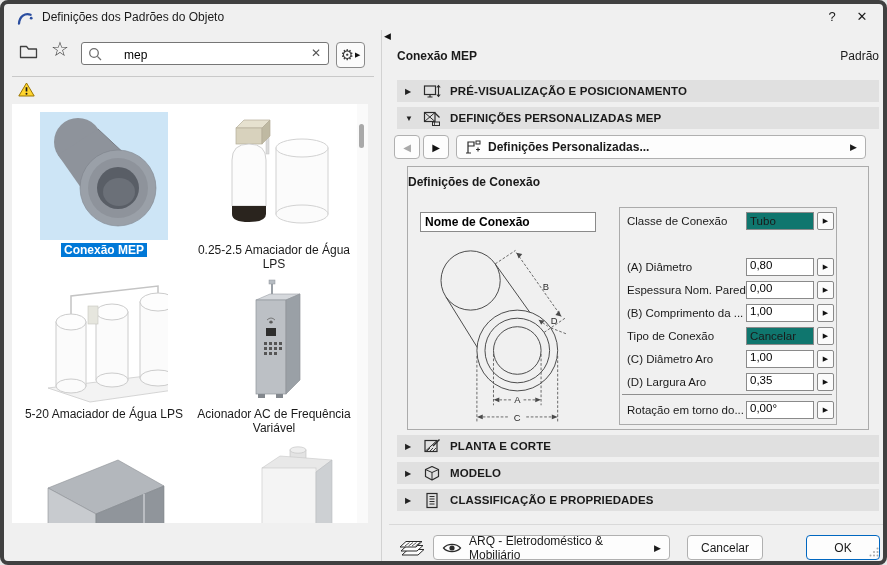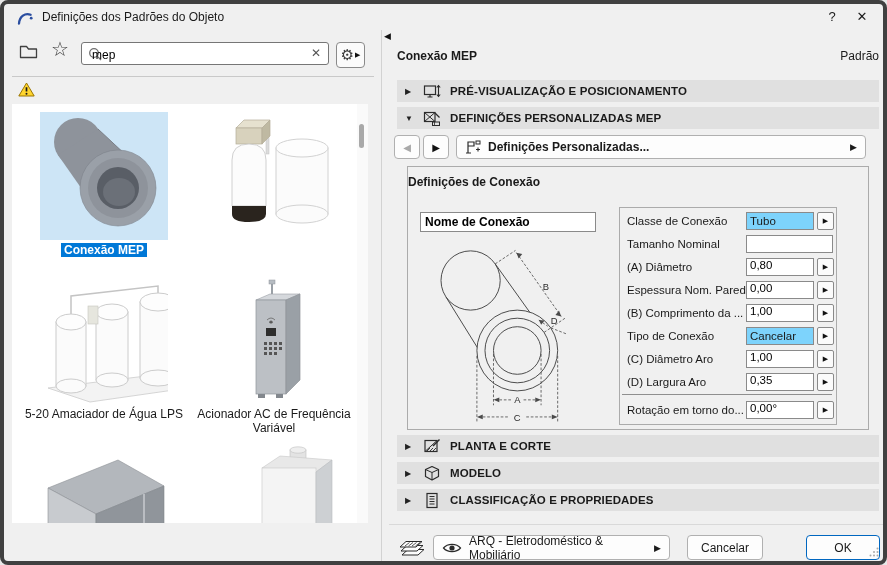--- a/index.html
+++ b/index.html
@@ -7,21 +7,21 @@
           border-radius:8px;overflow:hidden;box-sizing:border-box;font-size:12px;color:#1a1a1a;}
   .abs{position:absolute;}
   
   .titlebar{position:absolute;left:0;top:0;width:100%;height:26px;}
   .win-title{position:absolute;left:38px;top:6px;font-size:12px;}
   .tb-btn{position:absolute;top:3px;width:26px;height:20px;text-align:center;font-size:13px;line-height:20px;cursor:default;}
   
   .icon-btn{display:flex;align-items:center;justify-content:center;}
   .searchbox{position:absolute;left:77px;top:38px;width:248px;height:23px;background:#fff;
              border:1px solid #767676;border-radius:3px;box-sizing:border-box;}
-  .searchbox input{position:absolute;left:8px;top:1px;width:190px;height:19px;border:none;outline:none;
+  .searchbox input{position:absolute;left:40px;top:1px;width:190px;height:19px;border:none;outline:none;
              font:12px "Liberation Sans",sans-serif;background:transparent;}
   .gearbtn{position:absolute;left:332px;top:38px;width:27px;height:24px;border:1px solid #8a8a8a;
            border-radius:4px;background:#fbfbfb;display:flex;align-items:center;justify-content:center;gap:1px;}
   .divider-h{position:absolute;left:8px;top:72px;width:362px;height:1px;background:#c9c9c9;}
   .warnrow{position:absolute;left:14px;top:78px;display:flex;align-items:center;gap:7px;}
   
   .liblist{position:absolute;left:8px;top:100px;width:345px;height:419px;background:#fff;overflow:hidden;}
   .scrolltrack{position:absolute;left:353px;top:100px;width:11px;height:419px;background:#fafafa;}
   .scrollthumb{position:absolute;left:2px;top:20px;width:5px;height:24px;background:#a9a9a9;border-radius:3px;}
   .item{position:absolute;width:160px;text-align:center;}
@@ -47,21 +47,21 @@
   .panelbox{position:absolute;left:403px;top:162px;width:462px;height:264px;border:1px solid #ababab;box-sizing:border-box;}
   .ptitle{position:absolute;left:0;top:8px;width:100%;text-align:left;font-weight:bold;font-size:12px;}
   .nameinput{position:absolute;left:12px;top:45px;width:176px;height:20px;border:1px solid #8a8a8a;background:#fff;
           font:12px "Liberation Sans",sans-serif;font-weight:bold;padding:0 4px;box-sizing:border-box;}
   .groupbox{position:absolute;left:211px;top:40px;width:218px;height:218px;border:1px solid #ababab;box-sizing:border-box;}
   .frow{position:absolute;left:7px;height:18px;display:flex;align-items:center;}
   .flabel{width:119px;font-size:11.5px;white-space:nowrap;overflow:hidden;}
   .ffield{width:68px;height:18px;box-sizing:border-box;border:1px solid #8a8a8a;background:#fff;
           font:11.5px "Liberation Sans",sans-serif;padding:0 3px;display:flex;align-items:center;}
   input.ffield{display:inline-block;padding:0 0 4px 3px;}
-  .fselect{background:#7dd3fc;}
+  .fselect{background:#0f766e;}
   .fwide{width:87px;}
   .fspin{width:17px;height:18px;margin-left:3px;border:1px solid #8a8a8a;border-radius:2px;background:#fbfbfb;
          font-size:7px;display:flex;align-items:center;justify-content:center;box-sizing:border-box;color:#111;}
   .gsep{position:absolute;left:2px;top:186px;width:210px;height:1px;background:#8f8f8f;}
   
   .footline{position:absolute;left:385px;top:520px;width:502px;height:1px;background:#d9d9d9;}
   .layerdrop{position:absolute;left:429px;top:531px;width:237px;height:25px;border:1px solid #b0b0b0;border-radius:4px;
          background:#fdfdfd;display:flex;align-items:center;box-sizing:border-box;padding:0 8px;gap:7px;}
   .btn{position:absolute;top:531px;height:25px;border:1px solid #b0b0b0;border-radius:4px;background:#fdfdfd;
          display:flex;align-items:center;justify-content:center;box-sizing:border-box;font-size:12px;}
@@ -137,20 +137,21 @@
           <rect x="66" y="36" width="52" height="66" fill="#fbfbfb" stroke="#d2d2d2"></rect>
           <ellipse cx="92" cy="102" rx="26" ry="9" fill="#fbfbfb" stroke="#d2d2d2"></ellipse>
           <ellipse cx="92" cy="36" rx="26" ry="9" fill="#fdfdfd" stroke="#d2d2d2"></ellipse>
           <polygon points="26,16 34,8 60,8 52,16" fill="#e6e1cf" stroke="#b4ae99" stroke-width="0.7"></polygon>
           <rect x="26" y="16" width="26" height="16" fill="#d8d2bd" stroke="#b4ae99" stroke-width="0.7"></rect>
           <polygon points="52,16 60,8 60,24 52,32" fill="#bfb9a2" stroke="#b4ae99" stroke-width="0.7"></polygon>
           <path d="M22,48 Q22,32 39,32 Q56,32 56,48 L56,94 L22,94 Z" fill="#fcfcfc" stroke="#d0d0d0"></path>
           <path d="M22,94 h34 v8 q0,8 -17,8 q-17,0 -17,-8 z" fill="#2a241e"></path>
         </svg>
       </div>
+      <div class="ilabel">0.25-2.5 Amaciador de Água LPS</div>
     </div>
 
     <div class="item" style="left:12px;top:172px">
       <div class="thumb">
         <svg width="128" height="128" viewBox="0 0 128 128">
           <polygon points="8,112 106,100 148,112 50,126" fill="#f3f3f3" stroke="#cccccc" stroke-width="0.8"></polygon>
           <polyline points="31,44 31,20 118,10 118,24" fill="none" stroke="#c4c4c4" stroke-width="1.5"></polyline>
           <rect x="16" y="46" width="30" height="64" fill="#fbfbfb" stroke="#cccccc"></rect>
           <ellipse cx="31" cy="110" rx="15" ry="7" fill="#fbfbfb" stroke="#cccccc"></ellipse>
           <ellipse cx="31" cy="46" rx="15" ry="8" fill="#fdfdfd" stroke="#cccccc"></ellipse>
@@ -328,24 +329,20 @@
     </svg>
 
     <div class="groupbox">
       <div class="frow" style="top:4px">
         <span class="flabel">Classe de Conexão</span>
         <div class="ffield fselect">Tubo</div>
         <div class="fspin">
             <span>▶</span>
           </div>
       </div>
-      <div class="frow" style="top:27px">
-        <span class="flabel">Tamanho Nominal</span>
-        <input class="ffield fwide" value="" style="">
-      </div>
       <div class="frow" style="top:50px">
         <span class="flabel">(A) Diâmetro</span>
         <input class="ffield" value="0,80" style="">
         <div class="fspin">
             <span>▶</span>
           </div>
       </div>
       <div class="frow" style="top:73px">
         <span class="flabel">Espessura Nom. Parede</span>
         <input class="ffield" value="0,00" style="">

